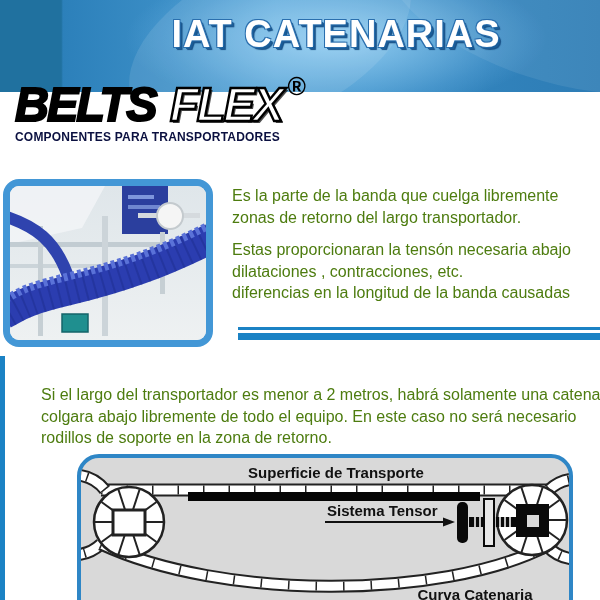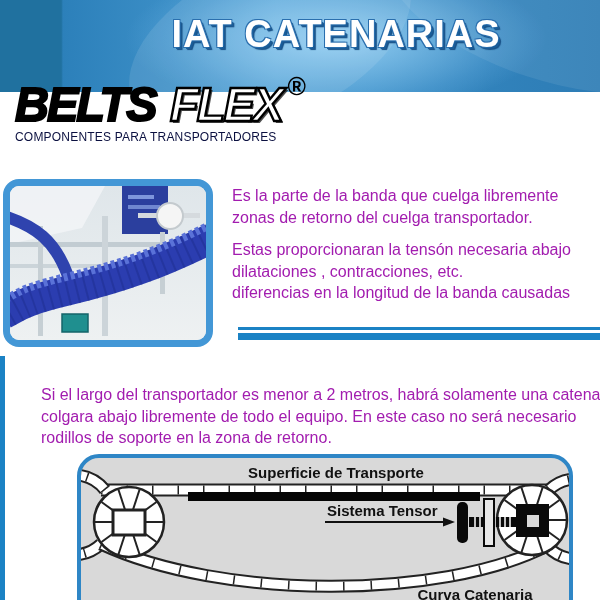--- a/index.html
+++ b/index.html
@@ -49,36 +49,36 @@
   .logo-solid { color:#000; -webkit-text-stroke:2px #000; }
   .logo-outline {
     color:#fff; -webkit-text-stroke:2.4px #000; margin-left:10px;
     text-shadow:2px 2px 0 rgba(30,30,30,0.8);
   }
   .logo-reg {
     display:inline-block; font-size:25px; font-weight:bold; color:#000;
     vertical-align:top; position:relative; top:-6px; left:1px; font-style:normal;
   }
   .logo-tagline {
-    margin-top:3px; font-size:12px; font-weight:normal;
+    margin-top:3px; font-size:12px; font-weight:bold;
     color:#0b1040; letter-spacing:0.2px; white-space:nowrap;
   }
 
   
   .photo-frame {
     position:absolute; left:3px; top:179px; width:210px; height:168px;
     border:7px solid #4397d6; border-radius:16px; overflow:hidden;
     background:#e3e9ec;
   }
   .photo-frame svg { display:block; }
 
   
   .intro-text { position:absolute; left:232px; top:185px; z-index:1; }
   .txt-line {
-    white-space:nowrap; font-size:16px; line-height:21.5px; color:#a21caf;
+    white-space:nowrap; font-size:16px; line-height:21.5px; color:#4d7c0f;
   }
   .para-gap { height:11px; }
 
   
   .rule-thin  { position:absolute; left:238px; top:327px; width:362px; height:3px; background:#1b82c4; }
   .rule-thick { position:absolute; left:238px; top:333px; width:362px; height:7px; background:#1b82c4; }
 
   
   .left-bar { position:absolute; left:0; top:356px; width:5px; height:244px; background:#1b82c4; }
 
@@ -133,21 +133,21 @@
       <path d="M -6 30 C 25 40, 45 54, 58 90" stroke="#2f43ae" stroke-width="12" fill="none"></path>
       <path d="M 202 52 C 150 78, 110 92, 60 104 S 10 120, -6 128" stroke="#2b3db0" stroke-width="30" fill="none"></path>
       <path d="M 202 52 C 150 78, 110 92, 60 104 S 10 120, -6 128" stroke="#1d2c8c" stroke-width="30" fill="none" stroke-dasharray="2 7" opacity="0.45"></path>
       <path d="M 202 38 C 150 64, 110 78, 60 90 S 10 106, -6 114" stroke="#5a72d8" stroke-width="8" fill="none" stroke-dasharray="4 3"></path>
       <rect x="52" y="128" width="26" height="18" fill="#1f8f8f" stroke="#14646a" stroke-width="1.5"></rect>
     </svg>
   </div>
 
   <div class="intro-text">
     <div class="txt-line">Es la parte de la banda que cuelga libremente</div>
-    <div class="txt-line">zonas de retorno del cuelga transportador.</div>
+    <div class="txt-line">zonas de retorno del largo transportador.</div>
     <div class="para-gap"></div>
     <div class="txt-line">Estas proporcionaran la tensón necesaria abajo</div>
     <div class="txt-line">dilataciones , contracciones, etc.</div>
     <div class="txt-line">diferencias en la longitud de la banda causadas</div>
   </div>
 
   <div class="rule-thin"></div>
   <div class="rule-thick"></div>
 
   <div class="left-bar"></div>

